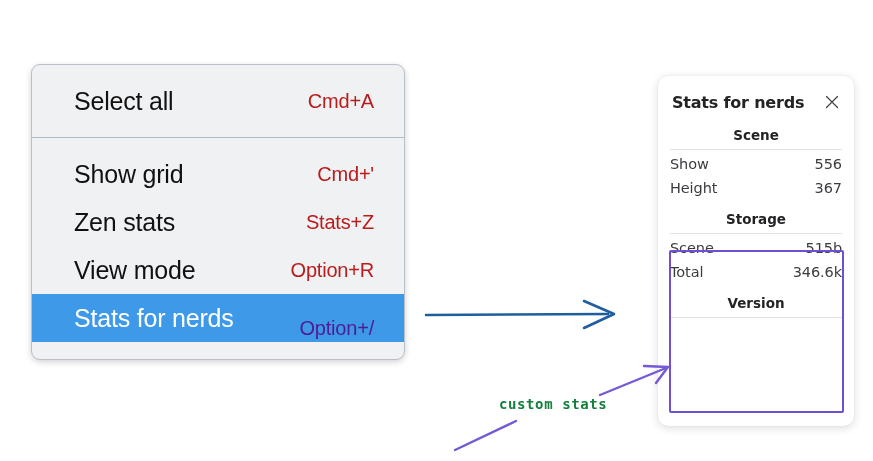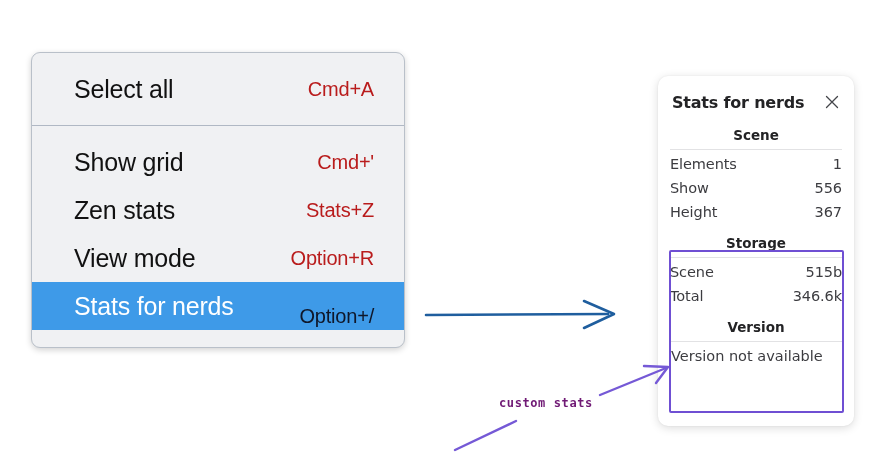--- a/index.html
+++ b/index.html
@@ -14,21 +14,21 @@
     position: relative;
     overflow: hidden;
     font-family: "Liberation Sans", sans-serif;
     -webkit-font-smoothing: antialiased;
   }
 
   
   #context-menu {
     position: absolute;
     left: 31px;
-    top: 52px;
+    top: 64px;
     width: 374px;
     height: 296px;
     background: #f0f1f3;
     border: 1px solid #b9c0c9;
     border-radius: 9px;
     box-shadow: 0 2px 6px rgba(0,0,0,0.18);
     box-sizing: border-box;
     overflow: hidden;
   }
   .menu-group {
@@ -63,21 +63,21 @@
     font-size: 25px;
     color: #111111;
     letter-spacing: -0.2px;
   }
   .menu-shortcut {
     font-size: 20px;
     color: #b91c1c;
     letter-spacing: -0.2px;
   }
   .menu-item.selected .menu-label { color: #ffffff; }
-  .menu-item.selected .menu-shortcut { color: #0f172a; margin-top: 20px; }
+  .menu-item.selected .menu-shortcut { color: #4c1d95; margin-top: 20px; }
 
   
   #stats-panel {
     position: absolute;
     left: 658px;
     top: 76px;
     width: 196px;
     height: 350px;
     background: #ffffff;
     border-radius: 10px;
@@ -163,23 +163,23 @@
   }
   #blue-arrow { left: 424px; top: 296px; }
   #purple-arrow-1 { left: 596px; top: 364px; }
   #purple-arrow-2 { left: 452px; top: 418px; }
 
   #annotation-text {
     position: absolute;
     left: 499px;
     top: 396px;
     font-family: "DejaVu Sans Mono", monospace;
-    font-size: 12px;
+    font-size: 14px;
     font-weight: bold;
-    color: #701a75;
+    color: #15803d;
     letter-spacing: 0.6px;
     white-space: nowrap;
   }
 </style>
 </head>
 <body>
 
 <div id="context-menu">
 
   <div class="menu-group group-top">
@@ -220,24 +220,20 @@
         <path d="M3.5 3.5 L14.5 14.5 M14.5 3.5 L3.5 14.5" stroke="#44454a" stroke-width="1.3" fill="none" stroke-linecap="round"></path>
       </svg>
     </span>
   </div>
 
   <div class="panel-body">
 
     <div class="section-title">Scene</div>
     <div class="section-rule"></div>
     <div class="stat-row">
-      <span class="stat-key">Elements</span>
-      <span class="stat-val">1</span>
-    </div>
-    <div class="stat-row">
       <span class="stat-key">Show</span>
       <span class="stat-val">556</span>
     </div>
     <div class="stat-row">
       <span class="stat-key">Height</span>
       <span class="stat-val">367</span>
     </div>
 
     <div class="section-title">Storage</div>
     <div class="section-rule"></div>
@@ -245,21 +241,20 @@
       <span class="stat-key">Scene</span>
       <span class="stat-val">515b</span>
     </div>
     <div class="stat-row">
       <span class="stat-key">Total</span>
       <span class="stat-val">346.6k</span>
     </div>
 
     <div class="section-title">Version</div>
     <div class="section-rule"></div>
-    <div class="stat-single">Version not available</div>
   </div>
 </div>
 
 <div id="custom-stats-highlight"></div>
 
 <svg id="blue-arrow" width="200" height="38">
   <path d="M2 19 L184 18" stroke="#1f5e9e" stroke-width="2.6" fill="none" stroke-linecap="round"></path>
   <path d="M160 5 L190 18 L160 32" stroke="#1f5e9e" stroke-width="2.6" fill="none" stroke-linecap="round" stroke-linejoin="round"></path>
 </svg>
 

